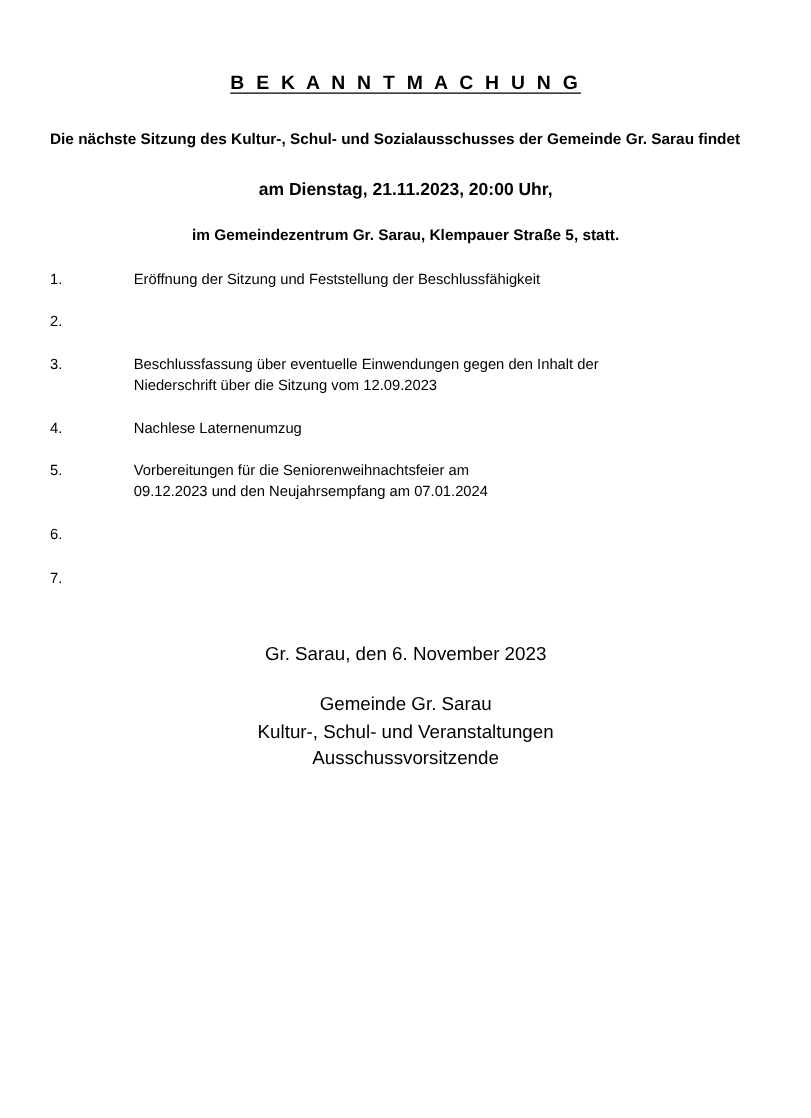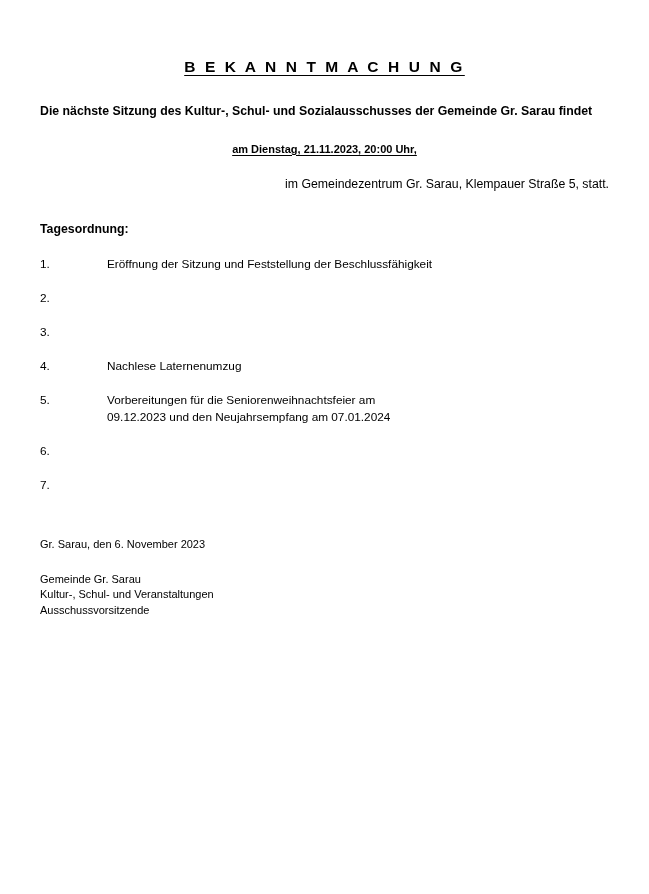--- a/index.html
+++ b/index.html
@@ -35,30 +35,29 @@
   .intro-block {
     margin-top: 27px;
     text-align: left;
     font-size: 12.3px;
     font-weight: bold;
     line-height: 1.45;
   }
   .intro-line-2 {
     margin-top: 22px;
     text-align: center;
-    font-size: 11px;
+    font-size: 14px;
     font-weight: bold;
-    text-decoration: underline;
     text-underline-offset: 2px;
   }
   .intro-line-3 {
     margin-top: 22px;
-    text-align: right;
+    text-align: center;
     font-size: 12.3px;
-    font-weight: normal;
+    font-weight: bold;
   }
   .agenda-heading {
     margin-top: 31px;
     font-size: 12.3px;
     font-weight: bold;
   }
   .agenda-list {
     margin-top: 20px;
   }
   .agenda-item {
@@ -71,56 +70,58 @@
   .agenda-num {
     width: 67px;
     flex: 0 0 67px;
   }
   .agenda-text {
     flex: 1 1 auto;
     white-space: pre-line;
   }
   .signature-block {
     margin-top: 42px;
-    font-size: 11px;
+    font-size: 15px;
     line-height: 1.45;
+    text-align: center;
   }
   .sig-date {
     margin-bottom: 19px;
   }
   .sig-lines div {
     line-height: 1.42;
   }
 </style>
 </head>
 <body>
 
 <div class="page">
 
   <div class="doc-title">B E K A N N T M A C H U N G</div>
 
   <div class="intro-block">Die nächste Sitzung des Kultur-, Schul- und Sozialausschusses der Gemeinde Gr. Sarau findet</div>
   <div class="intro-line-2">am Dienstag, 21.11.2023, 20:00 Uhr,</div>
   <div class="intro-line-3">im Gemeindezentrum Gr. Sarau, Klempauer Straße 5, statt.</div>
 
-  <div class="agenda-heading">Tagesordnung:</div>
 
   <div class="agenda-list">
 
     <div class="agenda-item">
       <div class="agenda-num">1.</div>
       <div class="agenda-text">Eröffnung der Sitzung und Feststellung der Beschlussfähigkeit</div>
     </div>
 
     <div class="agenda-item">
       <div class="agenda-num">2.</div>
     </div>
 
     <div class="agenda-item">
       <div class="agenda-num">3.</div>
+      <div class="agenda-text">Beschlussfassung über eventuelle Einwendungen gegen den Inhalt der
+Niederschrift über die Sitzung vom 12.09.2023</div>
     </div>
 
     <div class="agenda-item">
       <div class="agenda-num">4.</div>
       <div class="agenda-text">Nachlese Laternenumzug</div>
     </div>
 
     <div class="agenda-item">
       <div class="agenda-num">5.</div>
       <div class="agenda-text">Vorbereitungen für die Seniorenweihnachtsfeier am

